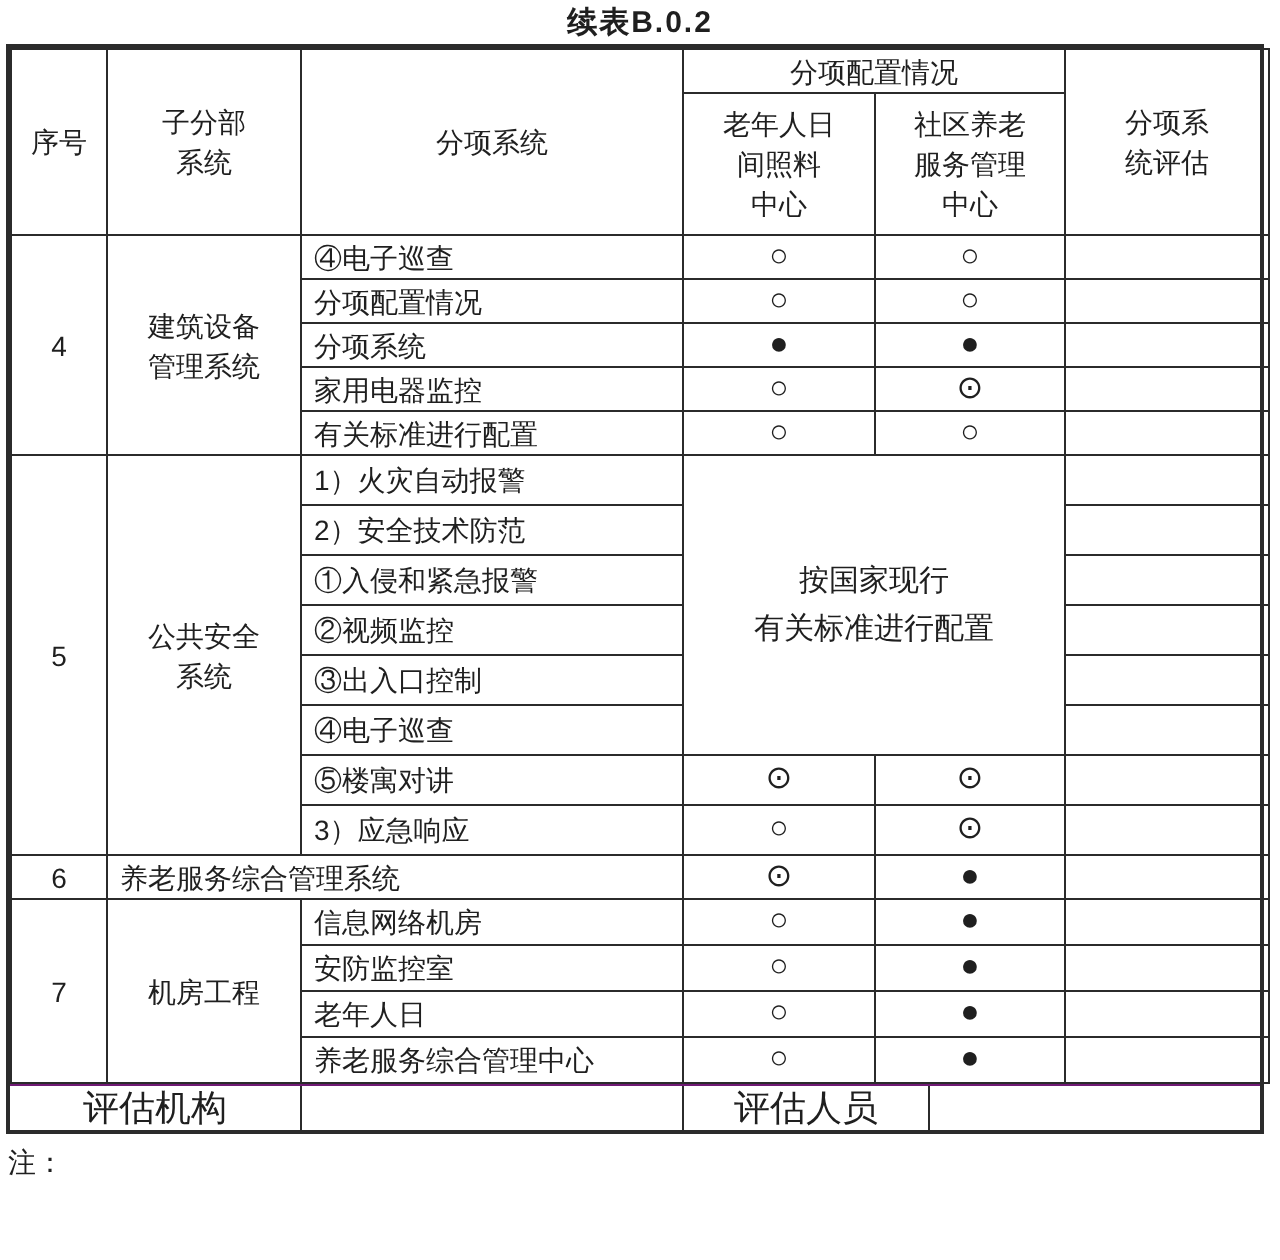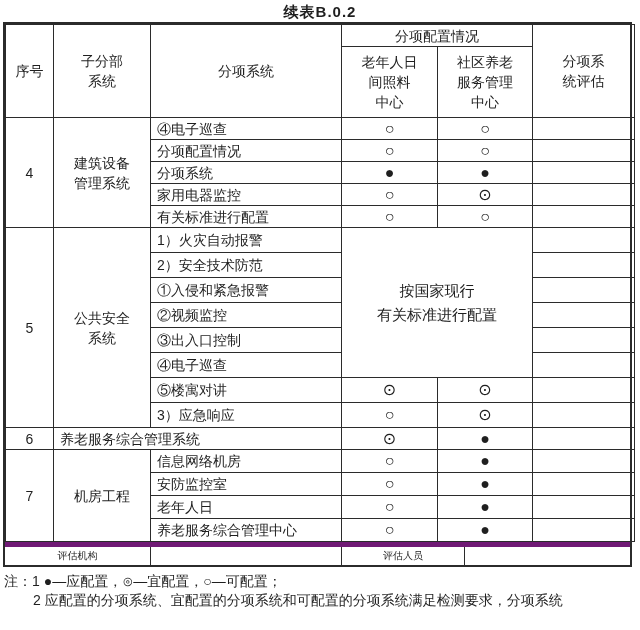--- a/index.html
+++ b/index.html
@@ -45,22 +45,22 @@
   tr.r4 { height: 22px; }
   tr.r5 { height: 25px; }
   tr.r6 { height: 22px; }
   tr.r7 { height: 23px; }
   td.lbl { text-align: left; padding-left: 6px; }
   td.mark { font-size: 16px; line-height: 16px; }
   td.merged { font-size: 15px; line-height: 24px; }
   .footer-row {
     display: flex;
     height: 23px;
-    border-top: 5px solid #701a75;
-    font-size: 10px;
+    border-top: 1px solid #701a75;
+    font-size: 18px;
   }
   .fcell {
     height: 100%;
     display: flex;
     align-items: center;
     justify-content: center;
   }
   .fcell + .fcell { border-left: 1px solid #2b2b2b; }
   .fc1 { width: 145px; }
   .fc2 { width: 191px; }
@@ -231,18 +231,16 @@
       <div class="fcell fc1">评估机构</div>
       <div class="fcell fc2"></div>
       <div class="fcell fc3">评估人员</div>
       <div class="fcell fc4"></div>
     </div>
   </div>
 
   <div class="notes">
     <div class="note-first">
       <span>注：</span>
-      <span>1 ●—应配置，⊙—宜配置，○—可配置；</span>
     </div>
-    <div class="note-indent">2 应配置的分项系统、宜配置的分项系统和可配置的分项系统满足检测要求，分项系统</div>
   </div>
 
 </div>
 
 </body></html>

